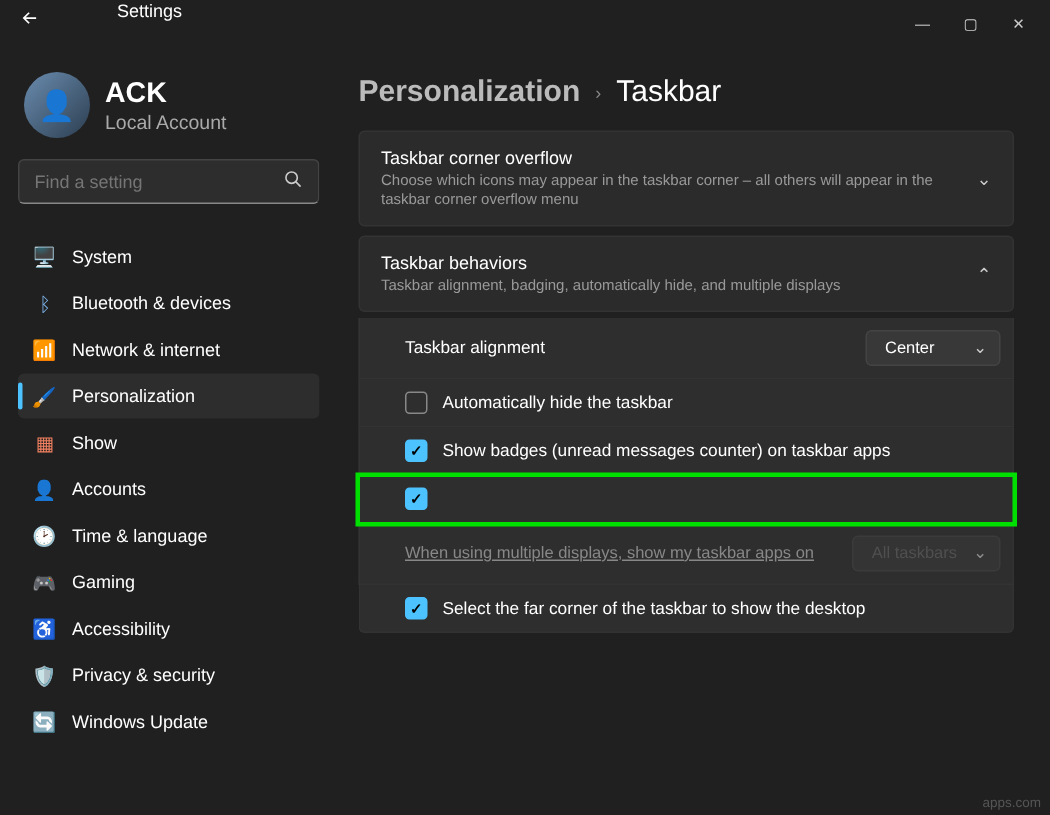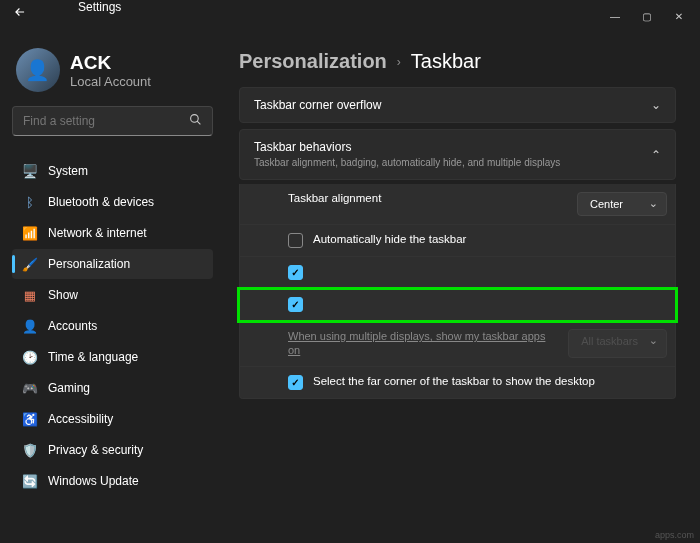--- a/index.html
+++ b/index.html
@@ -25,21 +25,21 @@
   .main { flex:1; padding: 10px 24px 12px 14px; overflow-y:auto; }
   .breadcrumb { display:flex; align-items:center; gap:10px; margin: 8px 0 14px 0; }
   .bc-parent { font-size:20px; font-weight:600; color:#bbb; cursor:pointer; }
   .bc-sep { color:#888; }
   .bc-current { font-size:20px; font-weight:400; }
   .card { background:#2b2b2b; border:1px solid #333; border-radius:4px; margin-bottom:4px; padding:10px 14px; position:relative; }
   .card-head { display:flex; justify-content:space-between; align-items:center; cursor:pointer; }
   .card-title { font-size:12px; font-weight:400; }
   .card-sub { font-size:10px; color:#999; margin-top:2px; line-height:1.3; }
   .chev { color:#ccc; font-size:12px; }
-  .body-row { display:flex; padding:8px 14px 8px 48px; background:#2e2e2e; border:1px solid #333; border-top:none; font-size:11.5px; }
+  .body-row { display:flex; align-items:center; padding:8px 14px 8px 30px; background:#2e2e2e; border:1px solid #333; border-top:none; font-size:11.5px; }
   .body-row.first { border-radius:0; }
   .body-row.split { justify-content:space-between; padding-right:8px;}
   .dropdown { background:#383838; border:1px solid #444; border-radius:4px; padding:5px 28px 5px 12px; font-size:11px; position:relative; cursor:pointer; min-width:90px; }
   .dropdown::after { content:"⌄"; position:absolute; right:8px; top:4px; color:#ccc; font-size:11px;}
   .cb { width:15px; height:15px; border:1px solid #888; border-radius:3px; margin-right:10px; display:flex; align-items:center; justify-content:center; flex-shrink:0; }
   .cb.checked { background:#4cc2ff; border-color:#4cc2ff; color:#000; font-size:10px; font-weight:bold;}
   .disabled { color:#666; }
   .disabled .cb { border-color:#555; }
   .highlight { outline:3px solid #00e000; outline-offset:-1px; }
   .multirow-text { font-size:11px; color:#888; line-height:1.3; flex:1; margin-right:8px;text-decoration:underline;}
@@ -139,20 +139,21 @@
     <div class="breadcrumb">
       <span class="bc-parent">Personalization</span>
       <span class="bc-sep">›</span>
       <span class="bc-current">Taskbar</span>
     </div>
 
     <div class="card">
       <div class="card-head">
         <div>
           <div class="card-title">Taskbar corner overflow</div>
+          <div class="card-sub">Choose which icons may appear in the taskbar corner – all others will appear in the taskbar corner overflow menu</div>
         </div>
         <div class="chev">⌄</div>
       </div>
     </div>
 
     <div class="card" style="margin-top:6px;">
       <div class="card-head">
         <div>
           <div class="card-title">Taskbar behaviors</div>
           <div class="card-sub">Taskbar alignment, badging, automatically hide, and multiple displays</div>
@@ -166,20 +167,21 @@
       <div class="dropdown"><span>Center</span></div>
     </div>
 
     <div class="body-row">
       <div class="cb"></div>
       <span>Automatically hide the taskbar</span>
     </div>
 
     <div class="body-row">
       <div class="cb checked">✓</div>
+      <span>Show badges (unread messages counter) on taskbar apps</span>
     </div>
 
 
     <div class="body-row highlight">
       <div class="cb checked">✓</div>
     </div>
 
     <div class="body-row split disabled">
       <div class="multirow-text">When using multiple displays, show my taskbar apps on</div>
       <div class="dropdown" style="opacity:.6"><span>All taskbars</span></div>

